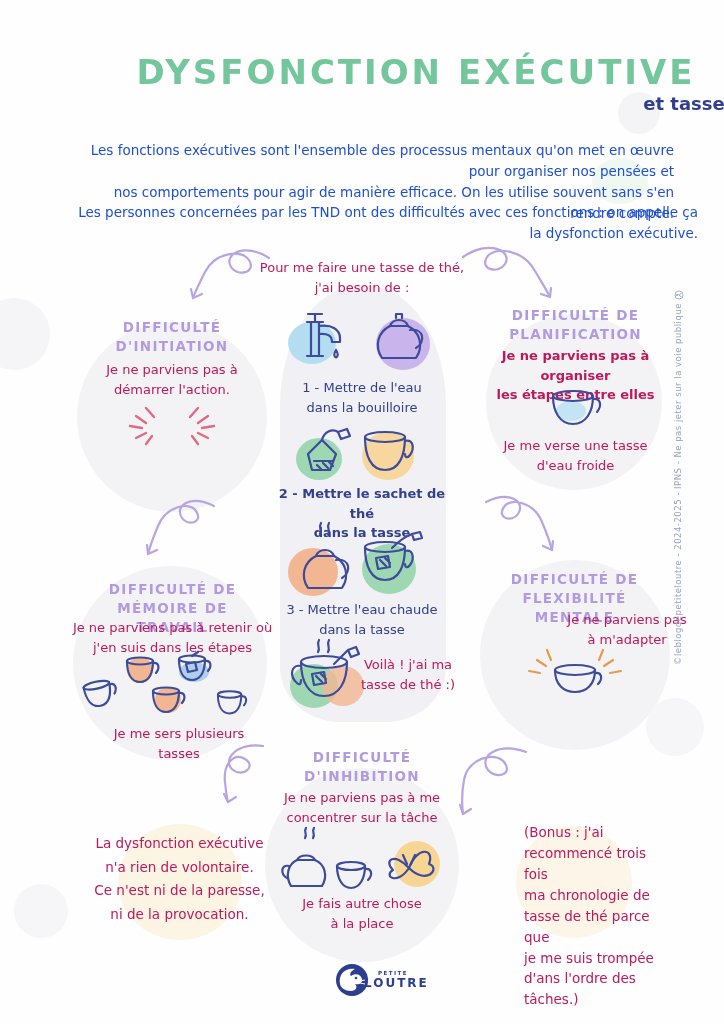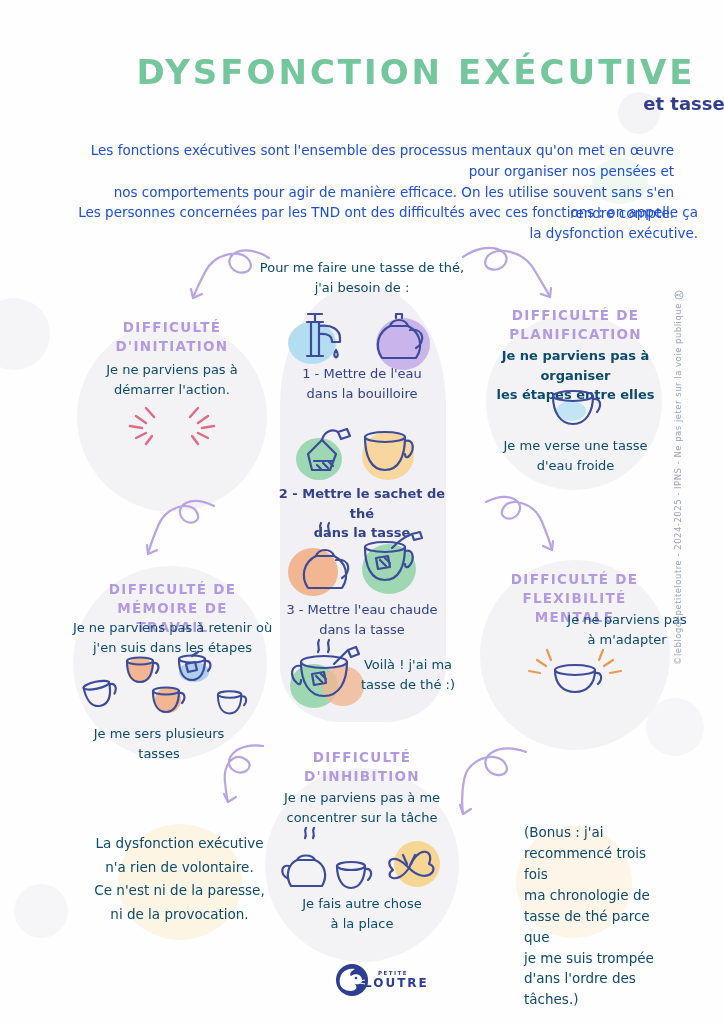--- a/index.html
+++ b/index.html
@@ -9,21 +9,21 @@
   .blob{position:absolute;border-radius:50%;z-index:0;}
   .circle-bg{position:absolute;border-radius:50%;background:#f3f3f6;z-index:1;}
   .center-blob{position:absolute;background:#f1f0f4;z-index:1;
                border-radius:78px 78px 60px 60px / 120px 120px 55px 55px;}
   .title{width:100%;text-align:center;font-size:34px;font-weight:bold;letter-spacing:3px;
          color:#74c69c;z-index:3;}
   .subtitle{width:100%;text-align:right;font-size:18px;font-weight:bold;color:#303e8e;z-index:3;}
   .intro{font-size:13.5px;line-height:1.55;text-align:right;white-space:pre-line;z-index:3;color:#1d4ed8;}
   .sec-title{font-weight:bold;font-size:13.5px;line-height:1.4;letter-spacing:1.3px;text-align:center;
              color:#b29ae0;white-space:pre-line;z-index:3;}
-  .txt{font-size:13px;line-height:1.5;text-align:center;white-space:pre-line;color:#0c4a6e;z-index:3;}
+  .txt{font-size:13px;line-height:1.5;text-align:center;white-space:pre-line;color:#be185d;z-index:3;}
   .txt-left{text-align:left;}
   .caption{font-size:13px;line-height:1.5;text-align:center;white-space:pre-line;color:#33418d;z-index:3;}
   svg{overflow:visible;}
   .lineart{stroke:#3d4b9b;stroke-width:2.2;fill:none;stroke-linecap:round;stroke-linejoin:round;}
   .arrow path{stroke:#b7a4e3;stroke-width:2.2;fill:none;stroke-linecap:round;}
   .z2{z-index:2;} .z3{z-index:3;}
   .credit{font-size:8.5px;color:#98a0bf;letter-spacing:.5px;white-space:nowrap;
           transform:rotate(-90deg);transform-origin:center;text-align:center;z-index:3;}
   .logo-row{display:flex;align-items:center;z-index:3;}
   .logo-texts{margin-left:-6px;display:flex;flex-direction:column;line-height:1;}
@@ -68,21 +68,21 @@
     </g>
   </svg>
   <div class="blob" style="left:376px;top:318px;width:54px;height:52px;background:#c9b5ec;z-index:2;"></div>
   <svg class="abs z3" style="left:366px;top:304px;" width="64" height="62" viewBox="0 0 64 62">
     <g class="lineart">
       <path d="M16 54 C8 42 12 28 24 22 H42 C54 28 58 42 50 54 Z"></path>
       <path d="M24 22 C27 14 39 14 42 22 M30 14 V10 H36 V14"></path>
       <path d="M44 26 C58 24 60 38 50 44"></path>
     </g>
   </svg>
-  <div class="abs caption" style="left:282px;top:364px;width:160px;">1 - Mettre de l'eau
+  <div class="abs caption" style="left:282px;top:378px;width:160px;">1 - Mettre de l'eau
 dans la bouilloire</div>
 
   <div class="blob" style="left:296px;top:438px;width:46px;height:42px;background:#9ed8b3;z-index:2;"></div>
   <svg class="abs z3" style="left:300px;top:424px;" width="52" height="56" viewBox="0 0 52 56">
     <g class="lineart">
       <path d="M8 30 L22 16 L36 30 L30 46 L12 46 Z M14 37 H33"></path>
       <path d="M17 41 l4 4 M23 39 l5 5 M29 38 l4 4"></path>
       <path d="M22 16 C24 8 32 4 38 8"></path>
       <path d="M38 8 l9 -3 l3 7 l-9 3 Z"></path>
     </g>
@@ -186,21 +186,21 @@
     <circle cx="86" cy="46" r="13" fill="#f3b692"></circle>
     <use href="#mcup" x="44" y="2"></use>
     <use href="#mcup" x="96" y="0"></use>
     <g class="lineart">
         <path d="M104 10 l9 -2 l2 8 l-9 2 Z M110 2 l6 -4"></path>
       </g>
     <use href="#mcup" x="2" y="26" transform="rotate(-12 16 39)"></use>
     <use href="#mcup" x="70" y="32"></use>
     <use href="#mcup" x="134" y="34" transform="scale(0.9) translate(16 6)"></use>
   </svg>
-  <div class="abs txt" style="left:74px;top:724px;width:170px;">Je me sers plusieurs tasses</div>
+  <div class="abs txt" style="left:94px;top:724px;width:170px;">Je me sers plusieurs tasses</div>
 
   <div class="abs sec-title" style="left:482px;top:570px;width:185px;">DIFFICULTÉ DE
 FLEXIBILITÉ MENTALE</div>
   <div class="abs txt" style="left:538px;top:610px;width:130px;margin-left:24px;">Je ne parviens pas
 à m'adapter</div>
   <svg class="abs z3" style="left:522px;top:646px;" width="106" height="56" viewBox="0 0 106 56">
     <g stroke="#e89b4f" stroke-width="2.2" stroke-linecap="round" fill="none">
       <path d="M24 20 l-9 -6"></path>
         <path d="M29 14 l-4 -10"></path>
         <path d="M18 27 l-11 -2"></path>

